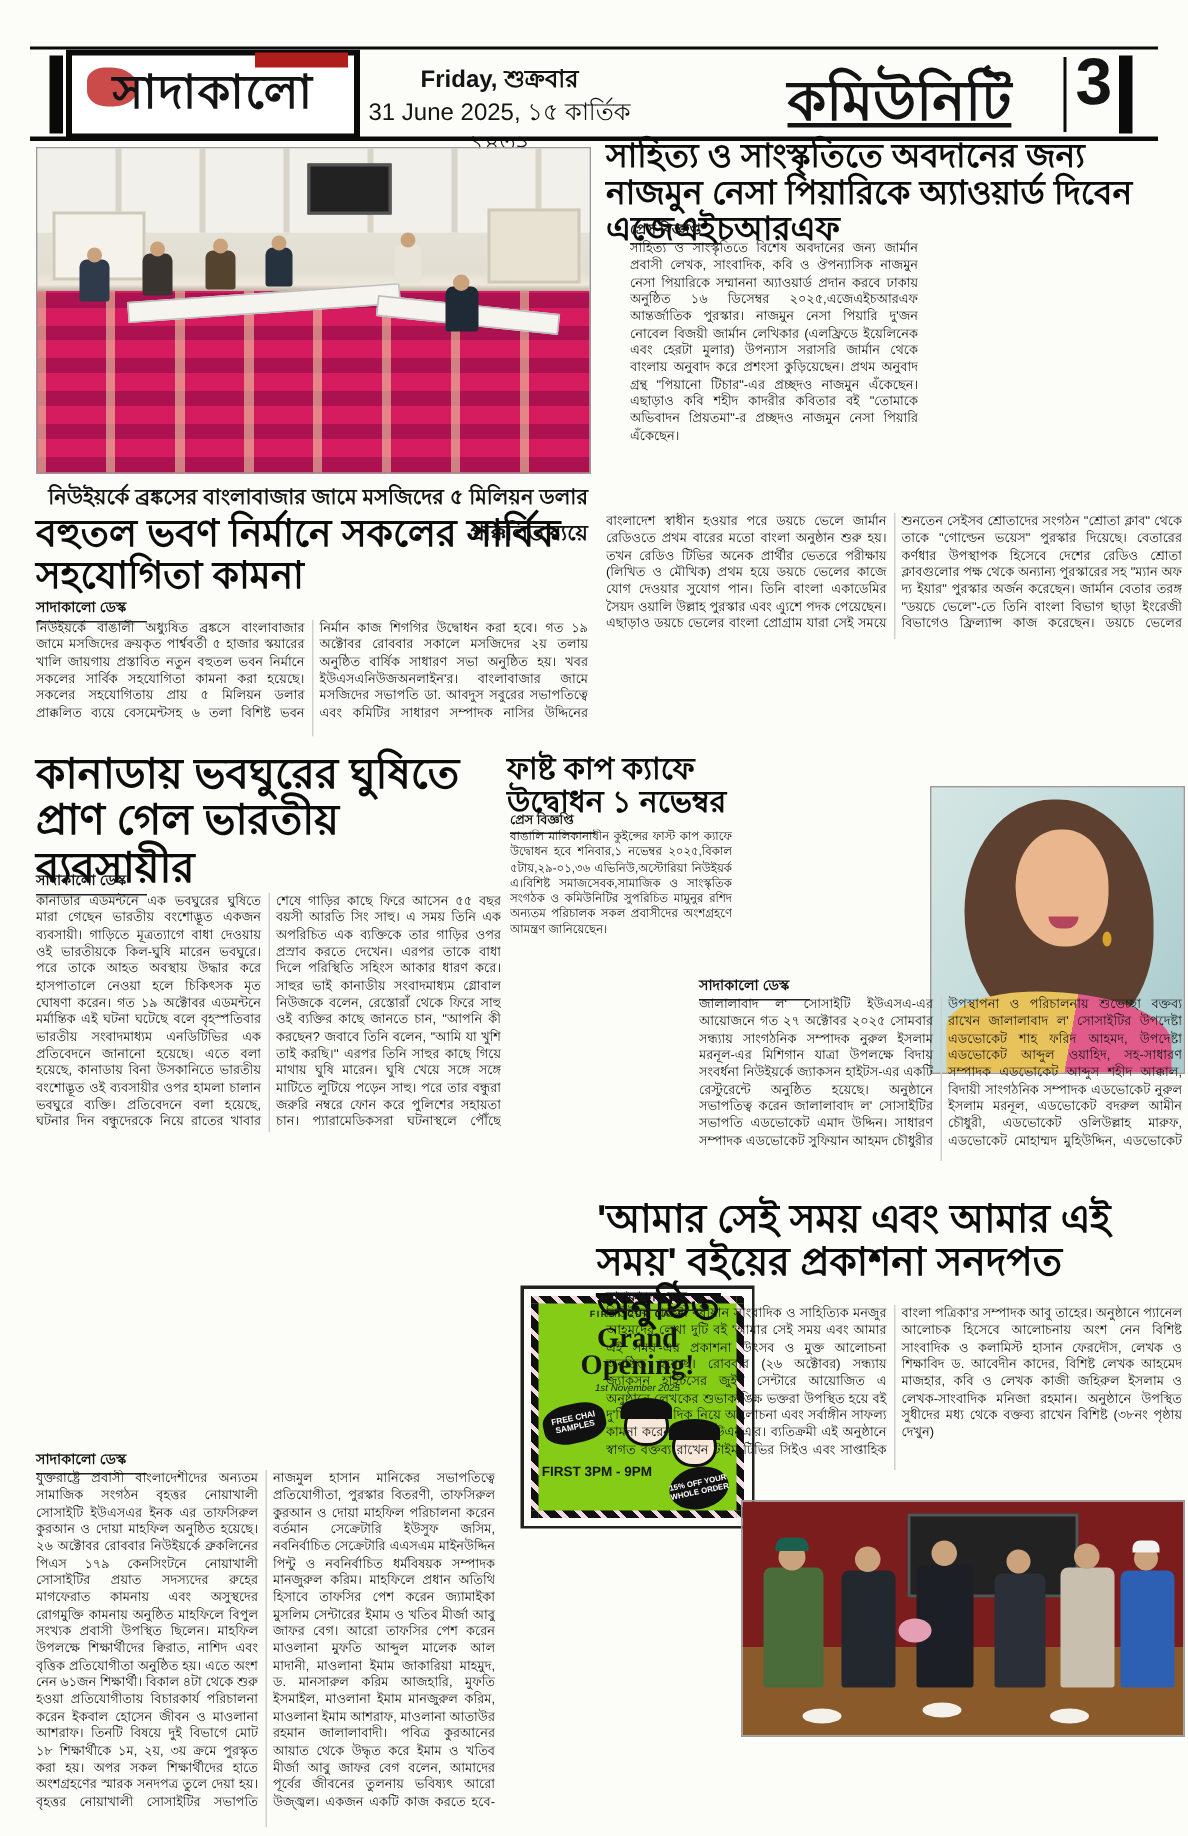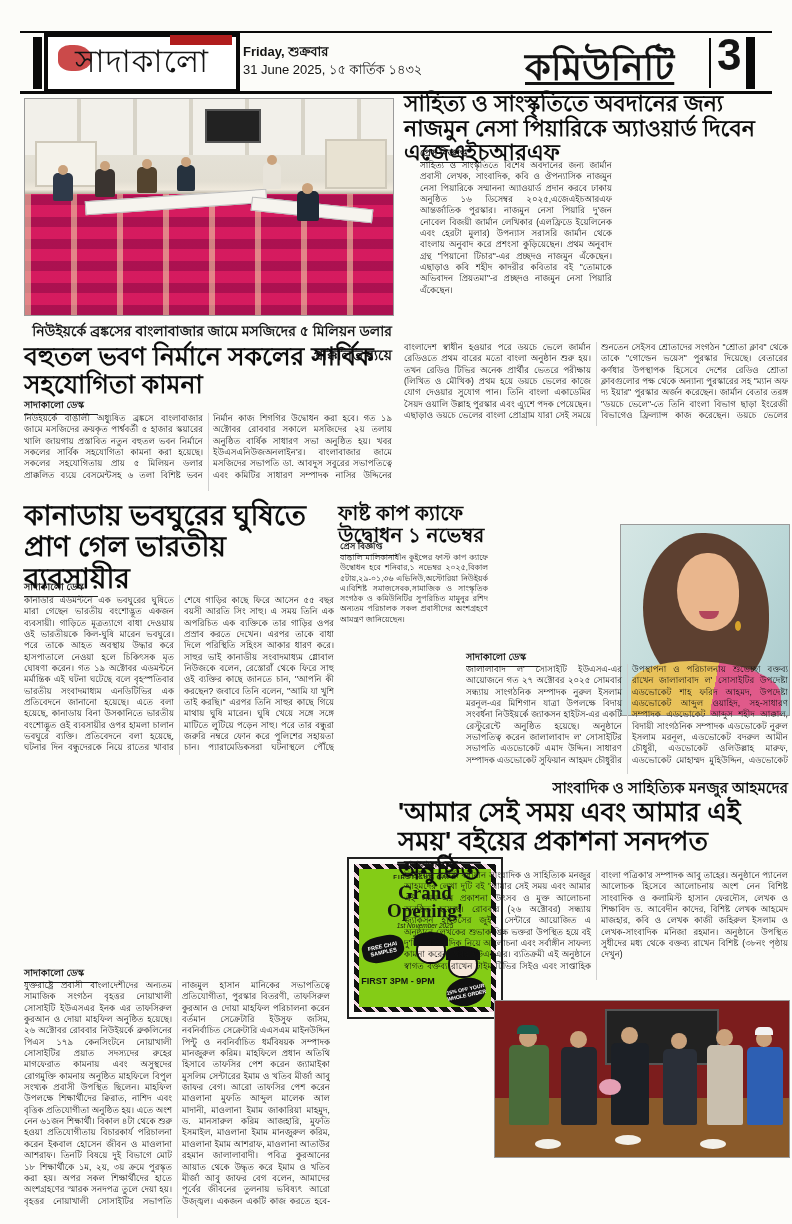--- a/index.html
+++ b/index.html
@@ -2,24 +2,24 @@
 <html><head>
 <meta charset="utf-8">
 <style>
   html,body{margin:0;padding:0;background:#888;}
   .page{position:relative;width:792px;height:1224px;background:#fcfcf9;margin:0 auto;
         font-family:"Liberation Sans",sans-serif;color:#141414;overflow:hidden;}
   .abs{position:absolute;}
   
   .rule{background:#0a0a0a;}
   .logo-box{border:4px solid #0a0a0a;background:#fff;display:flex;align-items:center;justify-content:center;}
-  .logo-text{font-size:31px;font-weight:400;letter-spacing:1px;position:relative;z-index:2;}
+  .logo-text{font-size:31px;font-weight:700;letter-spacing:1px;position:relative;z-index:2;}
   .logo-red{position:absolute;left:10px;top:8px;width:34px;height:26px;background:#c22a2a;border-radius:40% 60% 55% 45%;opacity:.85;z-index:1;}
   .logo-tag{position:absolute;right:4px;top:-2px;width:62px;height:10px;background:#b01d1d;}
-  .dateblock{font-size:13px;line-height:1.35;}
+  .dateblock{font-size:16px;line-height:1.35;text-align:center;}
   .dateblock .d1{font-weight:700;}
   .section-title{font-size:37px;font-weight:800;}
   .page-num{font-size:44px;font-weight:700;}
   
   .kicker{font-weight:700;text-align:right;}
   .headline{font-weight:800;text-align:left;line-height:1.12;color:#0c0c0c;}
   .byline{font-weight:700;font-size:9.5px;border-bottom:1px solid #222;display:inline-block;padding:0 14px 1px 0;}
   .body{font-size:8.6px;line-height:1.32;text-align:justify;overflow:hidden;}
   .col2{column-count:2;column-gap:10px;column-rule:1px solid #cfcfcf;}
   
@@ -159,21 +159,20 @@
     <div class="fig" style="left:252px;top:46px;width:36px;height:78px;background:#2d5fb3;"></div>
     <div class="head" style="left:261px;top:30px;width:16px;height:16px;"></div>
     <div class="abs" style="left:260px;top:26px;width:18px;height:8px;background:#f2f2f2;border-radius:5px 5px 0 0;"></div>
     <div class="plate" style="left:40px;bottom:8px;width:26px;height:10px;"></div>
     <div class="plate" style="left:120px;bottom:12px;width:26px;height:10px;"></div>
     <div class="plate" style="left:205px;bottom:8px;width:26px;height:10px;"></div>
   </div>
   <div class="abs byline" style="left:466px;top:650px;">সাদাকালো ডেস্ক</div>
   <div class="abs body col2" style="left:466px;top:664px;width:322px;height:110px;">জালালাবাদ ল' সোসাইটি ইউএসএ-এর আয়োজনে গত ২৭ অক্টোবর ২০২৫ সোমবার সন্ধ্যায় সাংগঠনিক সম্পাদক নুরুল ইসলাম মরনূল-এর মিশিগান যাত্রা উপলক্ষে বিদায় সংবর্ধনা নিউইয়র্কে জ্যাকসন হাইটস-এর একটি রেস্টুরেন্টে অনুষ্ঠিত হয়েছে। অনুষ্ঠানে সভাপতিত্ব করেন জালালাবাদ ল' সোসাইটির সভাপতি এডভোকেট এমাদ উদ্দিন। সাধারণ সম্পাদক এডভোকেট সুফিয়ান আহমদ চৌধুরীর উপস্থাপনা ও পরিচালনায় শুভেচ্ছা বক্তব্য রাখেন জালালাবাদ ল' সোসাইটির উপদেষ্টা এডভোকেট শাহ ফরিদ আহমদ, উপদেষ্টা এডভোকেট আব্দুল ওয়াহিদ, সহ-সাধারণ সম্পাদক এডভোকেট আব্দুস শহীদ আক্কাল, বিদায়ী সাংগঠনিক সম্পাদক এডভোকেট নুরুল ইসলাম মরনূল, এডভোকেট বদরুল আমীন চৌধুরী, এডভোকেট ওলিউল্লাহ মারুফ, এডভোকেট মোহাম্মদ মুহিউদ্দিন, এডভোকেট জ্যোতির্ময় আচার্য, এডভোকেট ছায়াদ আহমদ, আকমাম খান, খায়রুল ইসলাম চৌধুরী প্রমুখ। জালালাবাদ ল' সোসাইটি (৩৮নং পৃষ্ঠায় দেখুন)</div>
 
-  <div class="abs kicker" style="left:404px;top:776px;width:384px;font-size:15px;">সাংবাদিক ও সাহিত্যিক মনজুর আহমদের</div>
   <div class="abs headline" style="left:398px;top:798px;width:390px;font-size:26px;">'আমার সেই সময় এবং আমার এই সময়' বইয়ের প্রকাশনা সনদপত অনুষ্ঠিত</div>
   <div class="abs byline" style="left:404px;top:858px;font-size:8.5px;">সাদাকালো ডেস্ক</div>
   <div class="abs body col2" style="left:404px;top:870px;width:384px;height:110px;">নিউইয়র্ক প্রবাসী বর্ষীয়ান সাংবাদিক ও সাহিত্যিক মনজুর আহমদের লেখা দুটি বই 'আমার সেই সময় এবং আমার এই সময়'-এর প্রকাশনা উৎসব ও মুক্ত আলোচনা অনুষ্ঠিত হয়েছে। রোববার (২৬ অক্টোবর) সন্ধ্যায় জ্যাকসন হাইটসের জুইশ সেন্টারে আয়োজিত এ অনুষ্ঠানে লেখকের শুভাকাঙ্ক্ষি ভক্তরা উপস্থিত হয়ে বই দু'টির বিভিন্ন দিক নিয়ে আলোচনা এবং সর্বাঙ্গীন সাফল্য কামনা করেন। খবর ইউএনএ'র। ব্যতিক্রমী এই অনুষ্ঠানে স্বাগত বক্তব্য রাখেন টাইম টিভির সিইও এবং সাপ্তাহিক বাংলা পত্রিকা'র সম্পাদক আবু তাহের। অনুষ্ঠানে প্যানেল আলোচক হিসেবে আলোচনায় অংশ নেন বিশিষ্ট সাংবাদিক ও কলামিস্ট হাসান ফেরদৌস, লেখক ও শিক্ষাবিদ ড. আবেদীন কাদের, বিশিষ্ট লেখক আহমেদ মাজহার, কবি ও লেখক কাজী জহিরুল ইসলাম ও লেখক-সাংবাদিক মনিজা রহমান। অনুষ্ঠানে উপস্থিত সুধীদের মধ্য থেকে বক্তব্য রাখেন বিশিষ্ট (৩৮নং পৃষ্ঠায় দেখুন)</div>
 
   <div class="abs byline" style="left:24px;top:966px;">সাদাকালো ডেস্ক</div>
   <div class="abs body col2" style="left:24px;top:980px;width:306px;height:238px;">যুক্তরাষ্ট্রে প্রবাসী বাংলাদেশীদের অন্যতম সামাজিক সংগঠন বৃহত্তর নোয়াখালী সোসাইটি ইউএসএর ইনক এর তাফসিরুল কুরআন ও দোয়া মাহফিল অনুষ্ঠিত হয়েছে। ২৬ অক্টোবর রোববার নিউইয়র্কে ব্রুকলিনের পিএস ১৭৯ কেনসিংটনে নোয়াখালী সোসাইটির প্রয়াত সদস্যদের রুহের মাগফেরাত কামনায় এবং অসুস্থদের রোগমুক্তি কামনায় অনুষ্ঠিত মাহফিলে বিপুল সংখ্যক প্রবাসী উপস্থিত ছিলেন। মাহফিল উপলক্ষে শিক্ষার্থীদের ক্বিরাত, নাশিদ এবং বৃত্তিক প্রতিযোগীতা অনুষ্ঠিত হয়। এতে অংশ নেন ৬১জন শিক্ষার্থী। বিকাল ৪টা থেকে শুরু হওয়া প্রতিযোগীতায় বিচারকার্য পরিচালনা করেন ইকবাল হোসেন জীবন ও মাওলানা আশরাফ। তিনটি বিষয়ে দুই বিভাগে মোট ১৮ শিক্ষার্থীকে ১ম, ২য়, ৩য় ক্রমে পুরস্কৃত করা হয়। অপর সকল শিক্ষার্থীদের হাতে অংশগ্রহণের স্মারক সনদপত্র তুলে দেয়া হয়। বৃহত্তর নোয়াখালী সোসাইটির সভাপতি নাজমুল হাসান মানিকের সভাপতিত্বে প্রতিযোগীতা, পুরস্কার বিতরণী, তাফসিরুল কুরআন ও দোয়া মাহফিল পরিচালনা করেন বর্তমান সেক্রেটারি ইউসুফ জসিম, নবনির্বাচিত সেক্রেটারি এএসএম মাইনউদ্দিন পিন্টু ও নবনির্বাচিত ধর্মবিষয়ক সম্পাদক মানজুরুল করিম। মাহফিলে প্রধান অতিথি হিসাবে তাফসির পেশ করেন জ্যামাইকা মুসলিম সেন্টারের ইমাম ও খতিব মীর্জা আবু জাফর বেগ। আরো তাফসির পেশ করেন মাওলানা মুফতি আব্দুল মালেক আল মাদানী, মাওলানা ইমাম জাকারিয়া মাহমুদ, ড. মানসারুল করিম আজহারি, মুফতি ইসমাইল, মাওলানা ইমাম মানজুরুল করিম, মাওলানা ইমাম আশরাফ, মাওলানা আতাউর রহমান জালালাবাদী। পবিত্র কুরআনের আয়াত থেকে উদ্ধৃত করে ইমাম ও খতিব মীর্জা আবু জাফর বেগ বলেন, আমাদের পূর্বের জীবনের তুলনায় ভবিষ্যৎ আরো উজ্জ্বল। একজন একটি কাজ করতে হবে- নিরাশ হওয়া যাবেনা। আল্লাহ সুবহানাহুতায়ালা বলেছেন তোমরা নিরাশ হইওনা। দুনিয়ায় কিছুনা কিছু ভালো কাজ রেখে (৩৮নং পৃষ্ঠায় দেখুন)</div>
 
 </div>
 
 </body></html>

